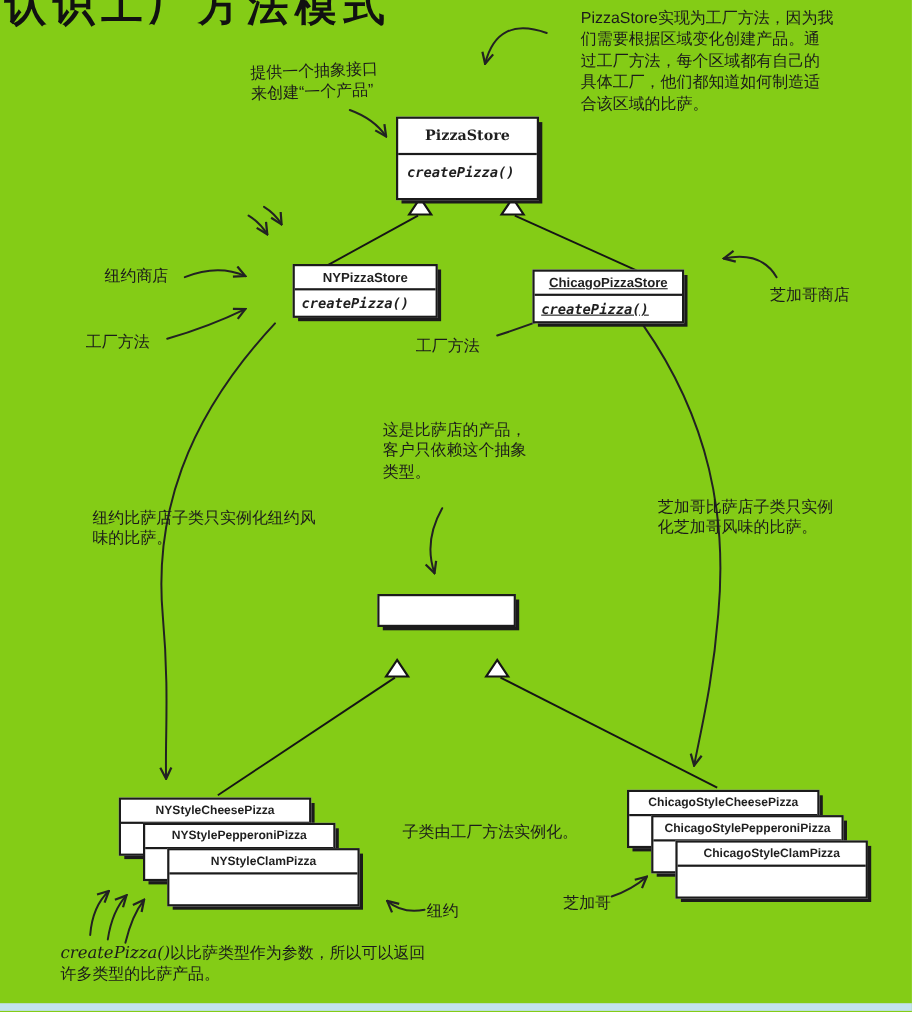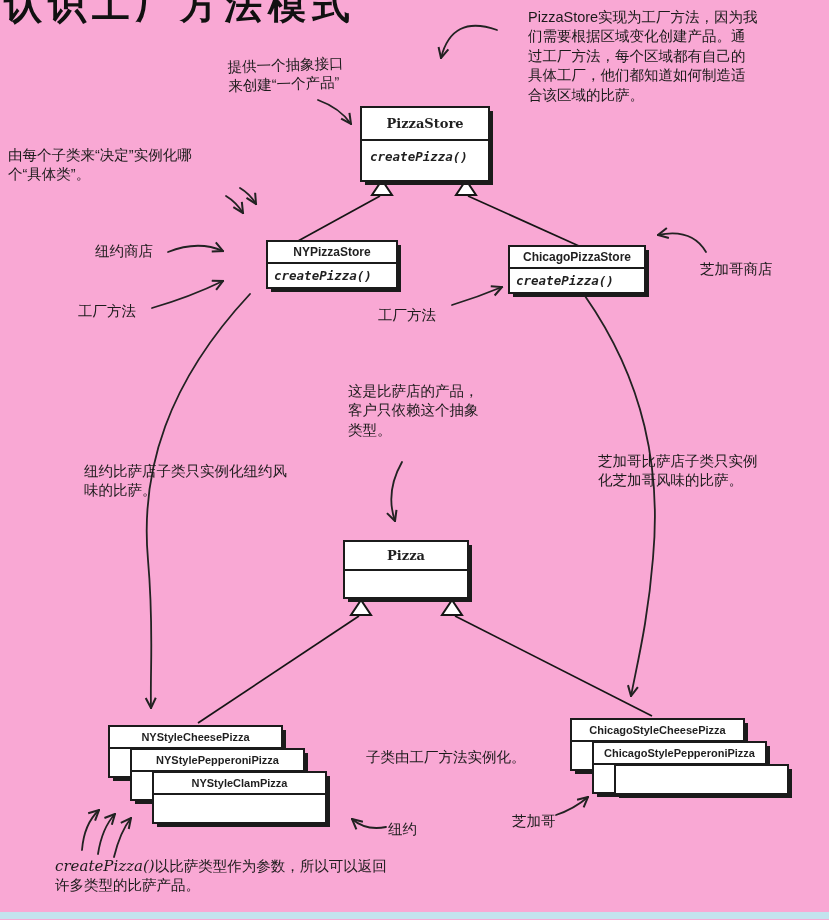--- a/index.html
+++ b/index.html
@@ -1,18 +1,18 @@
 <!DOCTYPE html>
 <html><head>
 <meta charset="utf-8">
 <style>
   * { margin:0; padding:0; box-sizing:border-box; }
   body { background:#ffffff; }
   .canvas {
-    position:relative; width:829px; height:920px; background:#f9a8d4;
+    position:relative; width:829px; height:920px; background:#84cc16;
     overflow:hidden; font-family:"Liberation Sans", sans-serif; color:#1f1f1f;padding-left:28px;
   }
   svg.connectors { position:absolute; left:0; top:0; z-index:1; }
   .note {
     position:absolute; z-index:3; white-space:pre-line;
     font-size:14.5px; line-height:1.34; color:#1b1b1b;
   }
   .uml {
     position:absolute; z-index:2; background:#ffffff;
     border:2px solid #1b1b1b; box-shadow:4px 4px 0 -1px #1b1b1b;
@@ -74,22 +74,20 @@
     </g>
   </svg>
 
   <div class="note" style="left:528px; top:8px; width:300px;">PizzaStore实现为工厂方法，因为我
 们需要根据区域变化创建产品。通
 过工厂方法，每个区域都有自己的
 具体工厂，他们都知道如何制造适
 合该区域的比萨。</div>
   <div class="note" style="left:228px; top:56px; transform:rotate(-2deg);">提供一个抽象接口
 来创建“一个产品”</div>
-  <div class="note" style="left:8px; top:146px; width:230px;">由每个子类来“决定”实例化哪
-个“具体类”。</div>
   <div class="note" style="left:95px; top:242px;">纽约商店</div>
   <div class="note" style="left:78px; top:302px;">工厂方法</div>
   <div class="note" style="left:378px; top:306px;">工厂方法</div>
   <div class="note" style="left:700px; top:260px;">芝加哥商店</div>
   <div class="note" style="left:348px; top:382px;">这是比萨店的产品，
 客户只依赖这个抽象
 类型。</div>
   <div class="note" style="left:598px; top:452px; width:200px;">芝加哥比萨店子类只实例
 化芝加哥风味的比萨。</div>
   <div class="note" style="left:84px; top:462px; width:240px;">纽约比萨店子类只实例化纽约风
@@ -103,27 +101,26 @@
   <div class="uml" style="left:360px; top:106px; width:130px;">
     <div class="uml-head t-serif" style="padding:8px 4px;">PizzaStore</div>
     <div class="mth" style="padding:8px 8px 16px;">createPizza()</div>
   </div>
 
   <div class="uml" style="left:218px; top:240px; width:132px;margin-left:48px;">
     <div class="uml-head" style="padding:3px 2px; font-size:12px;">NYPizzaStore</div>
     <div class="mth" style="padding:4px 6px;">createPizza()</div>
   </div>
 
-  <div class="uml" style="left:508px; top:245px; width:138px;">
+  <div class="uml" style="left:484px; top:245px; width:138px;text-decoration:underline;">
     <div class="uml-head" style="padding:3px 2px; font-size:12px;">ChicagoPizzaStore</div>
     <div class="mth" style="padding:4px 6px;">createPizza()</div>
   </div>
 
   <div class="uml" style="left:343px; top:540px; width:126px;">
-    <div class="uml-head t-serif" style="padding:6px 4px;">Pizza</div>
     <div style="height:26px;"></div>
   </div>
 
   <div class="uml" style="left:108px; top:725px; width:175px;">
     <div class="uml-head stack-head">NYStyleCheesePizza</div>
     <div style="height:27px;"></div>
   </div>
   <div class="uml" style="left:130px; top:748px; width:175px;">
     <div class="uml-head stack-head">NYStylePepperoniPizza</div>
     <div style="height:27px;"></div>
@@ -135,18 +132,19 @@
 
   <div class="uml" style="left:570px; top:718px; width:175px;">
     <div class="uml-head stack-head">ChicagoStyleCheesePizza</div>
     <div style="height:27px;"></div>
   </div>
   <div class="uml" style="left:592px; top:741px; width:175px;">
     <div class="uml-head stack-head">ChicagoStylePepperoniPizza</div>
     <div style="height:27px;"></div>
   </div>
   <div class="uml" style="left:614px; top:764px; width:175px;">
+    <div class="uml-head stack-head">ChicagoStyleClamPizza</div>
     <div style="height:27px;"></div>
   </div>
 
   <div class="accent-bar"></div>
 
 </div>
 
 </body></html>

